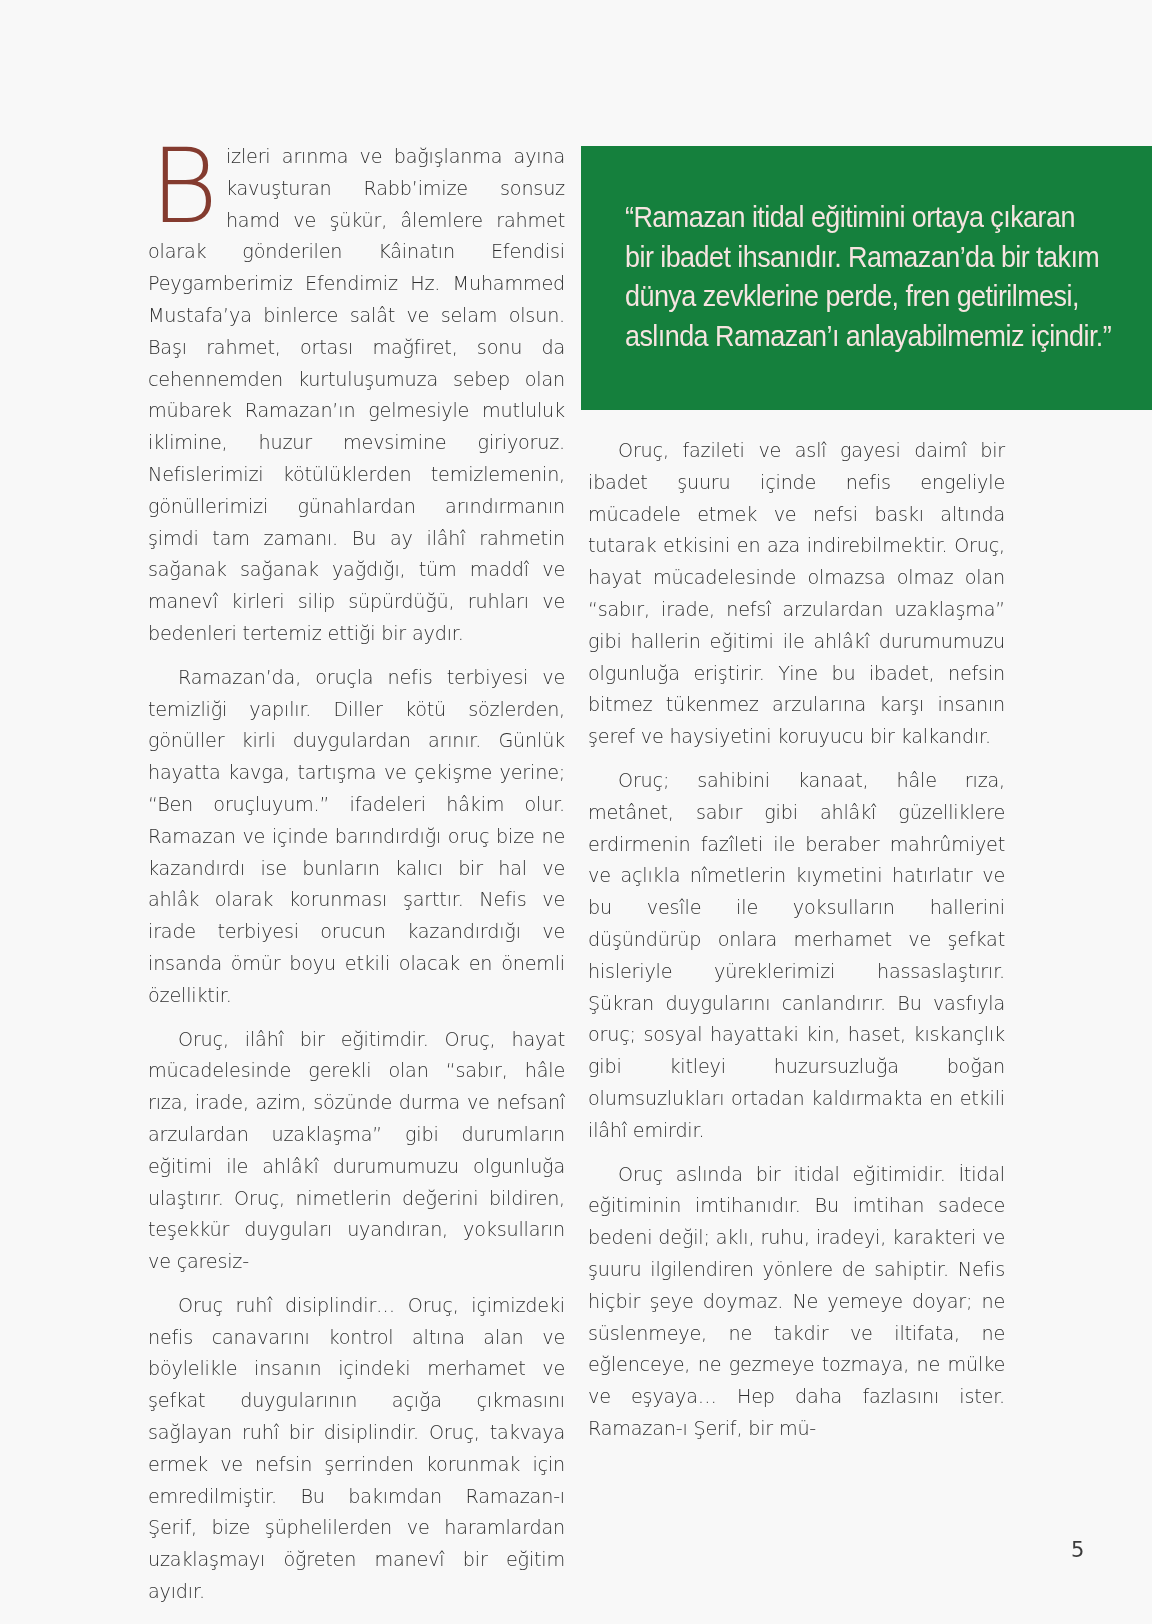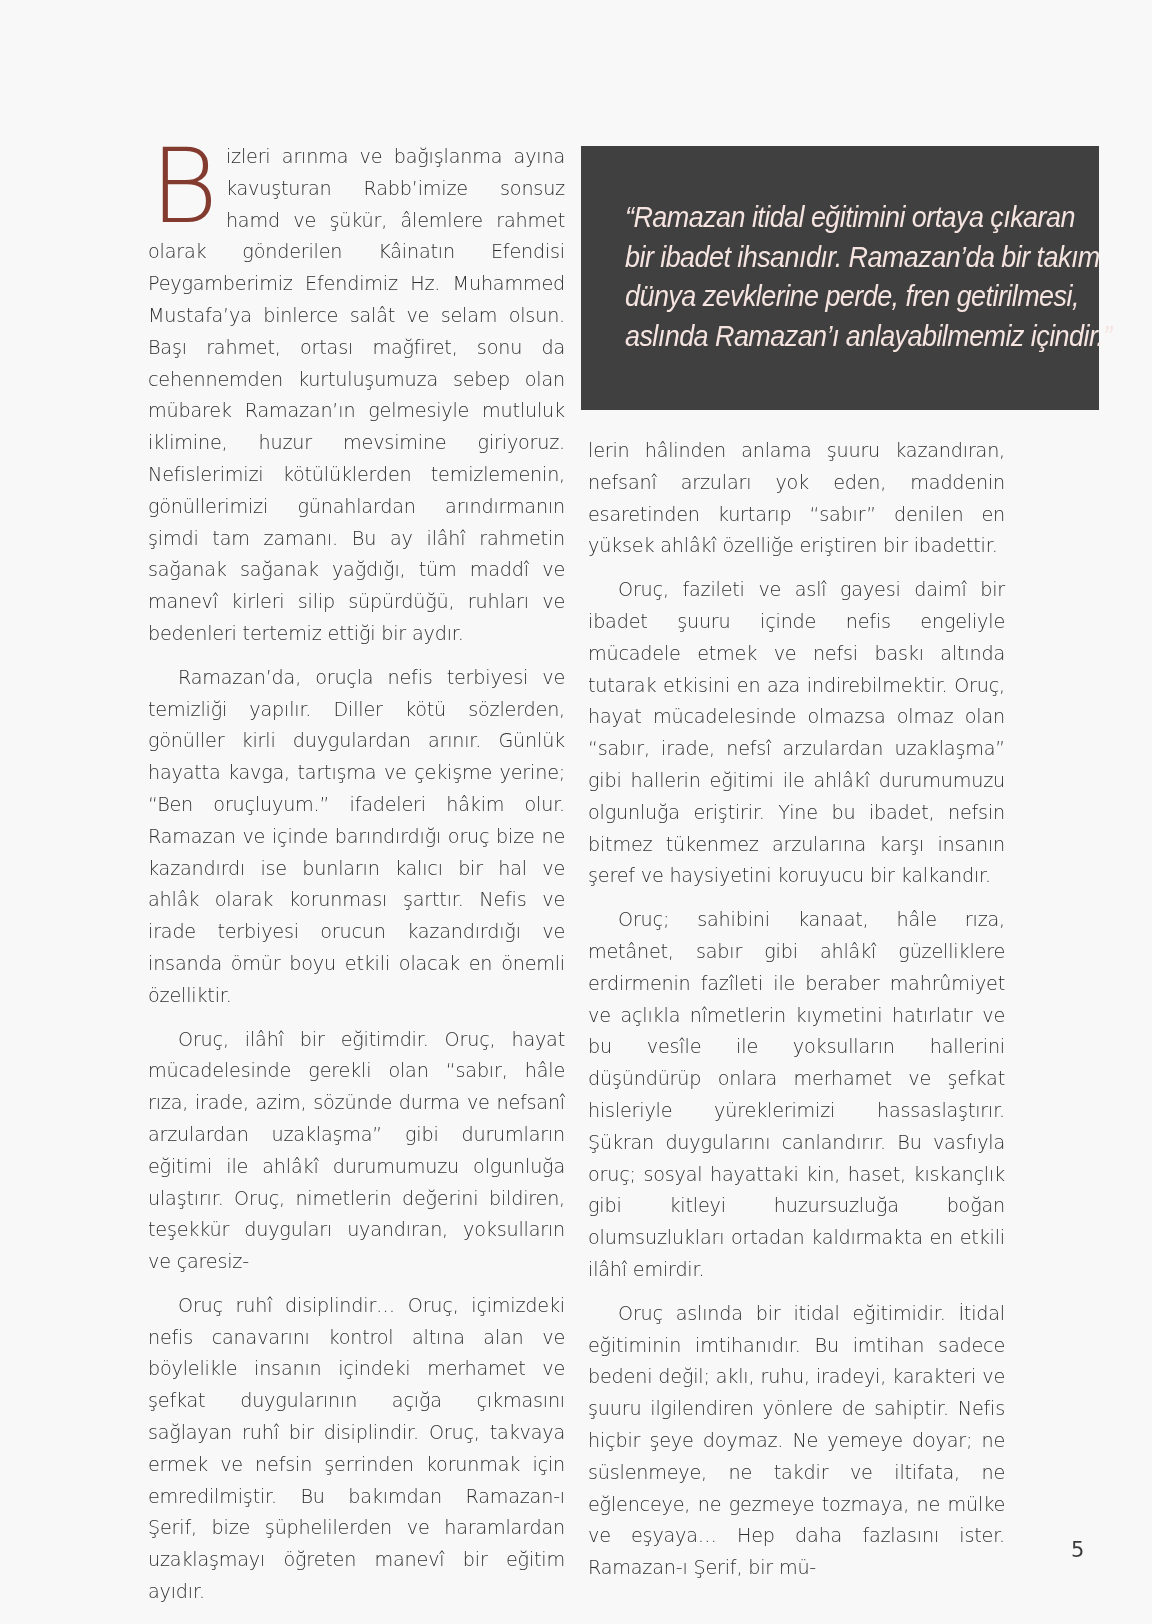--- a/index.html
+++ b/index.html
@@ -32,23 +32,22 @@
     line-height: 78px;
     height: 84px;
     margin: 4px 8px 0 2px;
     padding-top: 2px;
     color: #843b2f;
     font-weight: 300;
   }
   .quote-box {
     position: absolute;
     left: 581px; top: 146px;
-    width: 518px; height: 264px;
-    background: #404040;
-    font-style: italic;
+    width: 571px; height: 264px;
+    background: #15803d;
   }
   .quote-text {
     position: absolute;
     left: 44px; top: 52px;
     width: 500px;
     font-family: "Liberation Sans", sans-serif;
     font-size: 29px;
     line-height: 39.5px;
     letter-spacing: -0.6px;
     color: #f6e4e0;
@@ -77,19 +76,18 @@
 <div class="quote-box">
   <div class="quote-text">
     <span class="quote-line">“Ramazan itidal eğitimini ortaya çıkaran</span>
     <span class="quote-line">bir ibadet ihsanıdır. Ramazan’da bir takım</span>
     <span class="quote-line">dünya zevklerine perde, fren getirilmesi,</span>
     <span class="quote-line">aslında Ramazan’ı anlayabilmemiz içindir.”</span>
   </div>
 </div>
 
 <div class="col col-right">
-  <p class="para first">lerin hâlinden anlama şuuru kazandıran, nefsanî arzuları yok eden, maddenin esaretinden kurtarıp “sabır” denilen en yüksek ahlâkî özelliğe eriştiren bir ibadettir.</p>
   <p class="para">Oruç, fazileti ve aslî gayesi daimî bir ibadet şuuru içinde nefis engeliyle mücadele etmek ve nefsi baskı altında tutarak etkisini en aza indirebilmektir. Oruç, hayat mücadelesinde olmazsa olmaz olan “sabır, irade, nefsî arzulardan uzaklaşma” gibi hallerin eğitimi ile ahlâkî durumumuzu olgunluğa eriştirir. Yine bu ibadet, nefsin bitmez tükenmez arzularına karşı insanın şeref ve haysiyetini koruyucu bir kalkandır.</p>
   <p class="para">Oruç; sahibini kanaat, hâle rıza, metânet, sabır gibi ahlâkî güzelliklere erdirmenin fazîleti ile beraber mahrûmiyet ve açlıkla nîmetlerin kıymetini hatırlatır ve bu vesîle ile yoksulların hallerini düşündürüp onlara merhamet ve şefkat hisleriyle yüreklerimizi hassaslaştırır. Şükran duygularını canlandırır. Bu vasfıyla oruç; sosyal hayattaki kin, haset, kıskançlık gibi kitleyi huzursuzluğa boğan olumsuzlukları ortadan kaldırmakta en etkili ilâhî emirdir.</p>
   <p class="para">Oruç aslında bir itidal eğitimidir. İtidal eğitiminin imtihanıdır. Bu imtihan sadece bedeni değil; aklı, ruhu, iradeyi, karakteri ve şuuru ilgilendiren yönlere de sahiptir. Nefis hiçbir şeye doymaz. Ne yemeye doyar; ne süslenmeye, ne takdir ve iltifata, ne eğlenceye, ne gezmeye tozmaya, ne mülke ve eşyaya… Hep daha fazlasını ister. Ramazan-ı Şerif, bir mü-</p>
 </div>
 
 <div class="page-number">5</div>
 
 </body></html>

